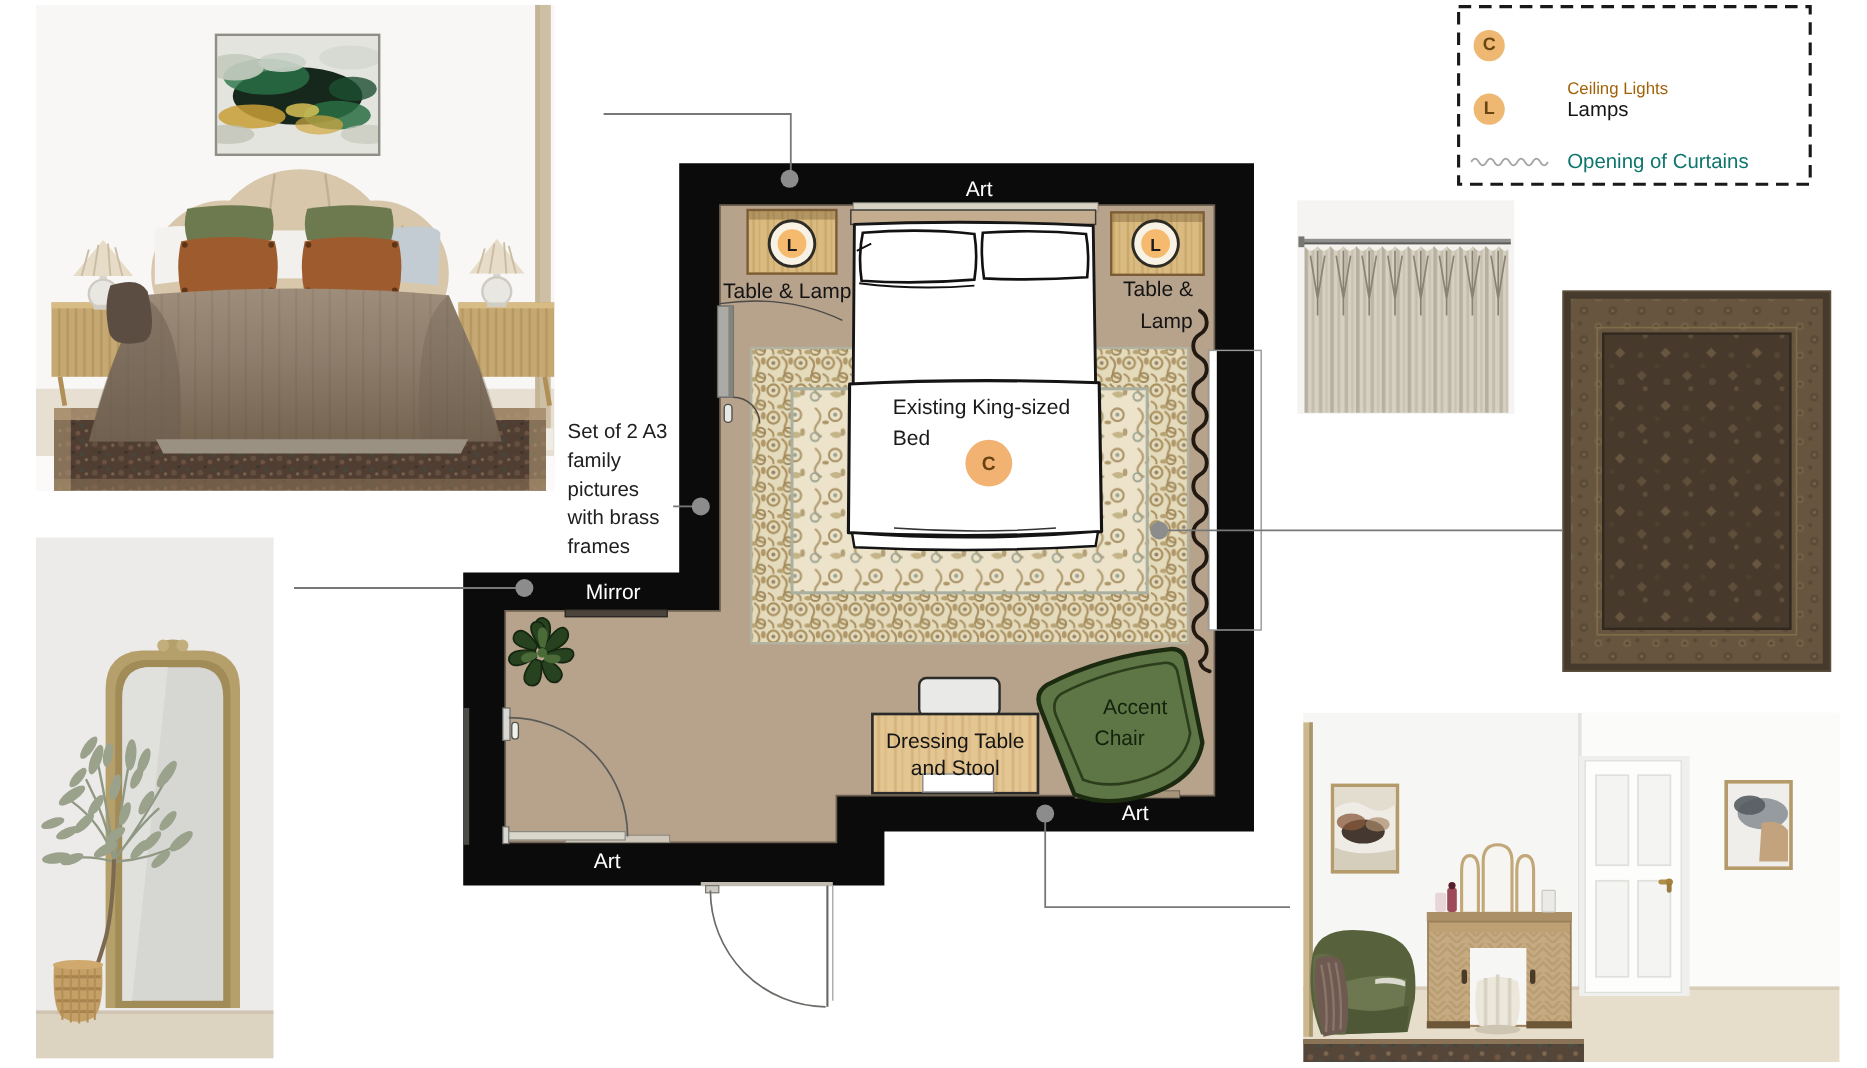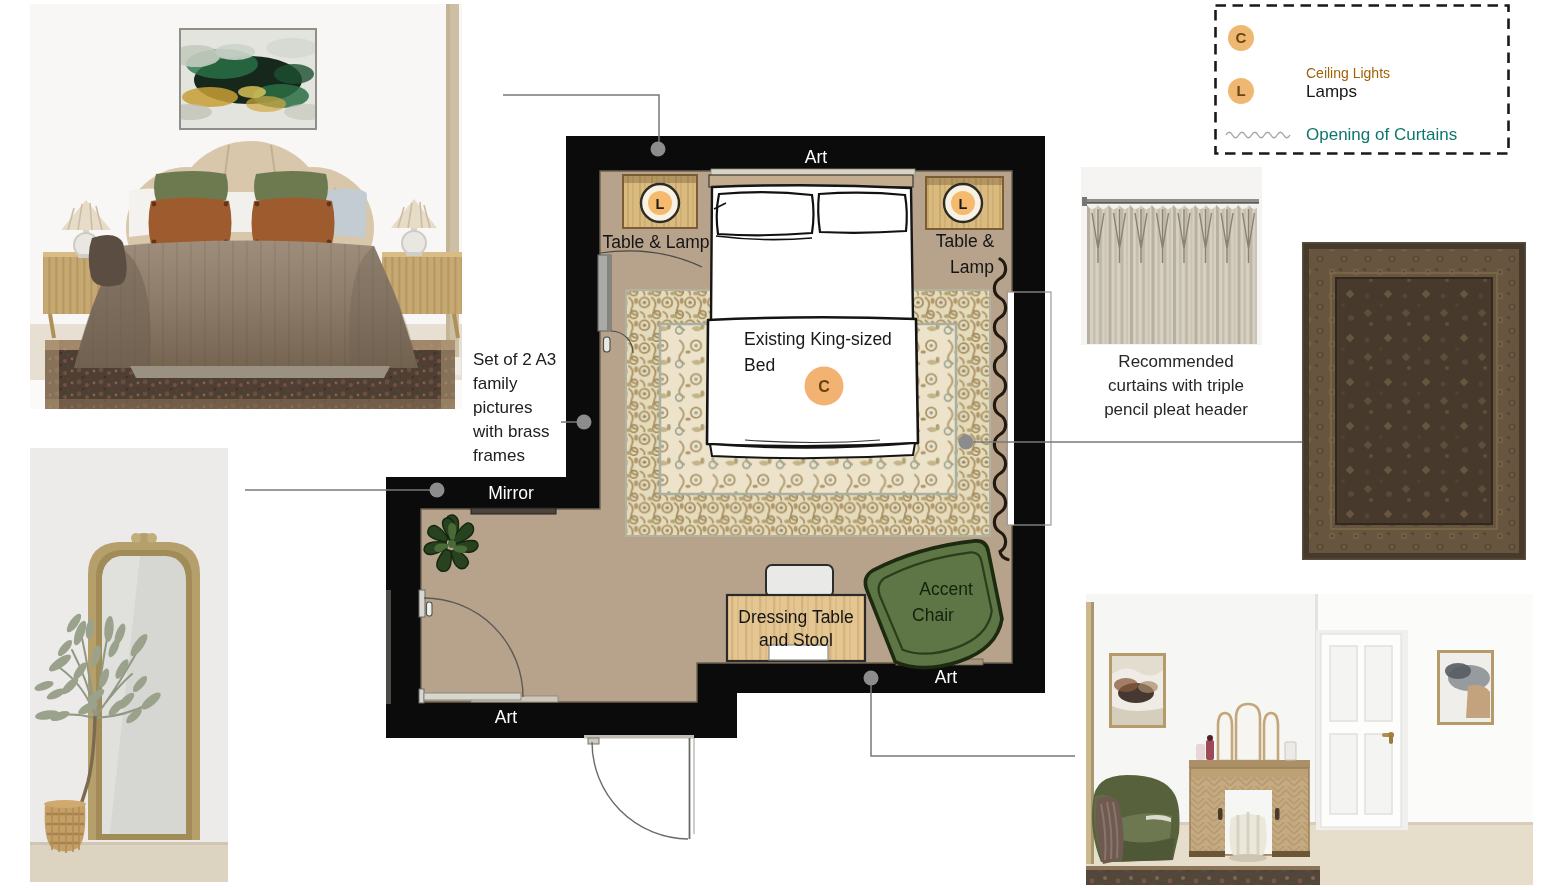--- a/index.html
+++ b/index.html
@@ -231,21 +231,20 @@
     <path d="M54,46 L60,82 M60,42 L60,82 M66,46 L60,82 M60,82 L60,96"></path>
     <path d="M75.5,46 L81.5,82 M81.5,42 L81.5,82 M87.5,46 L81.5,82 M81.5,82 L81.5,96"></path>
     <path d="M97,46 L103,82 M103,42 L103,82 M109,46 L103,82 M103,82 L103,96"></path>
     <path d="M118.5,46 L124.5,82 M124.5,42 L124.5,82 M130.5,46 L124.5,82 M124.5,82 L124.5,96"></path>
     <path d="M140,46 L146,82 M146,42 L146,82 M152,46 L146,82 M146,82 L146,96"></path>
     <path d="M161.5,46 L167.5,82 M167.5,42 L167.5,82 M173.5,46 L167.5,82 M167.5,82 L167.5,96"></path>
   </g>
 </svg>
 </div>
 
-<div class="cap" style="left:1081px;top:350px;width:190px;">Recommended<br>curtains with triple<br>pencil pleat header</div>
 
 <div id="photo-rug" class="abs" style="left:1302px;top:242px;width:224px;height:318px;">
 <svg width="224" height="318" viewBox="0 0 224 318">
   <defs>
     <pattern id="bigrugborder" width="24" height="24" patternUnits="userSpaceOnUse">
       <rect width="24" height="24" fill="#6a5a43"></rect>
       <circle cx="6" cy="6" r="3.4" fill="#76664c"></circle>
       <circle cx="6" cy="6" r="1.3" fill="#584a35"></circle>
       <circle cx="18" cy="17" r="3.8" fill="#5e4f3a"></circle>
       <circle cx="18" cy="17" r="1.3" fill="#7c6b50"></circle>

